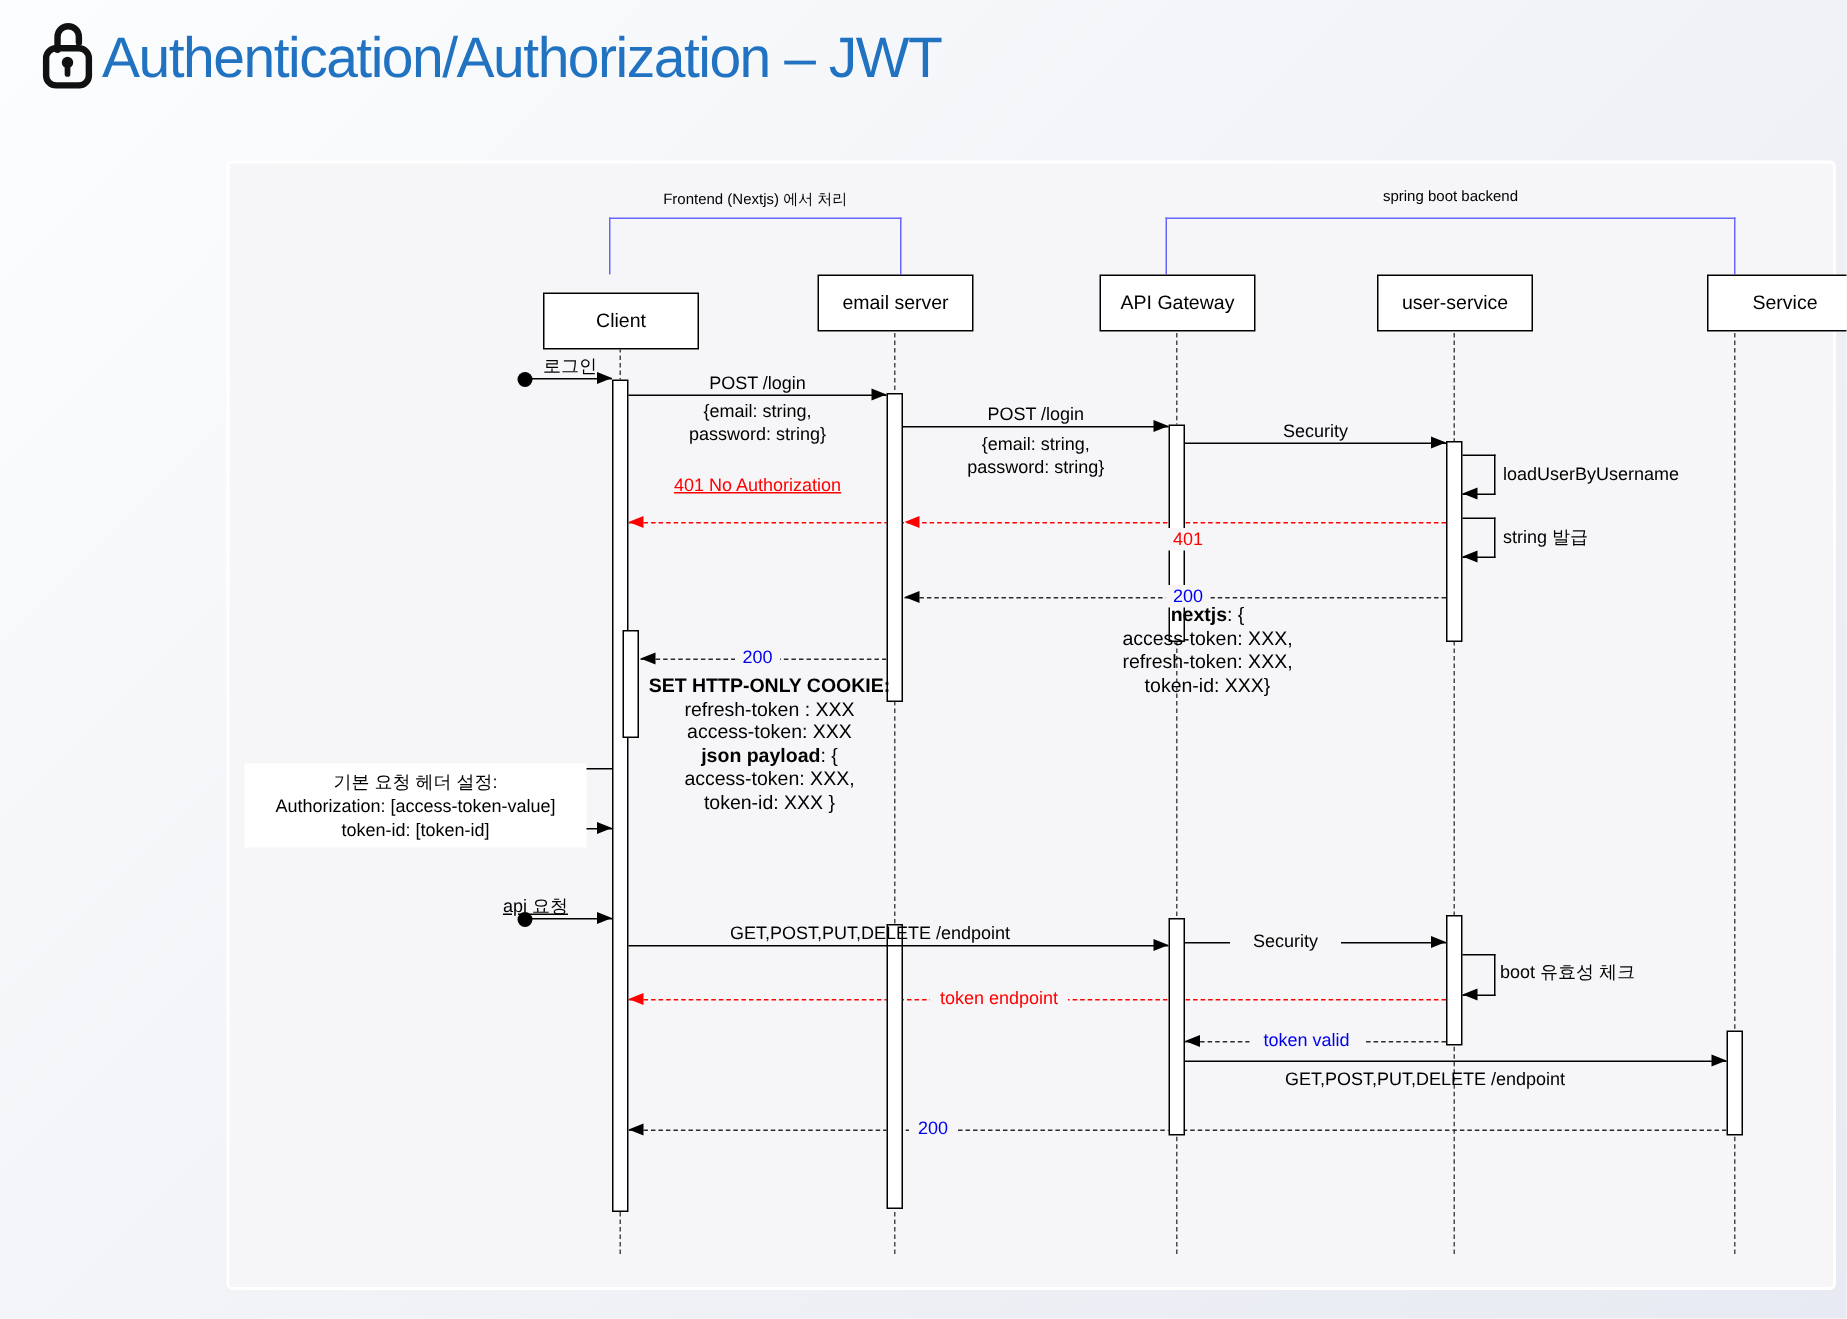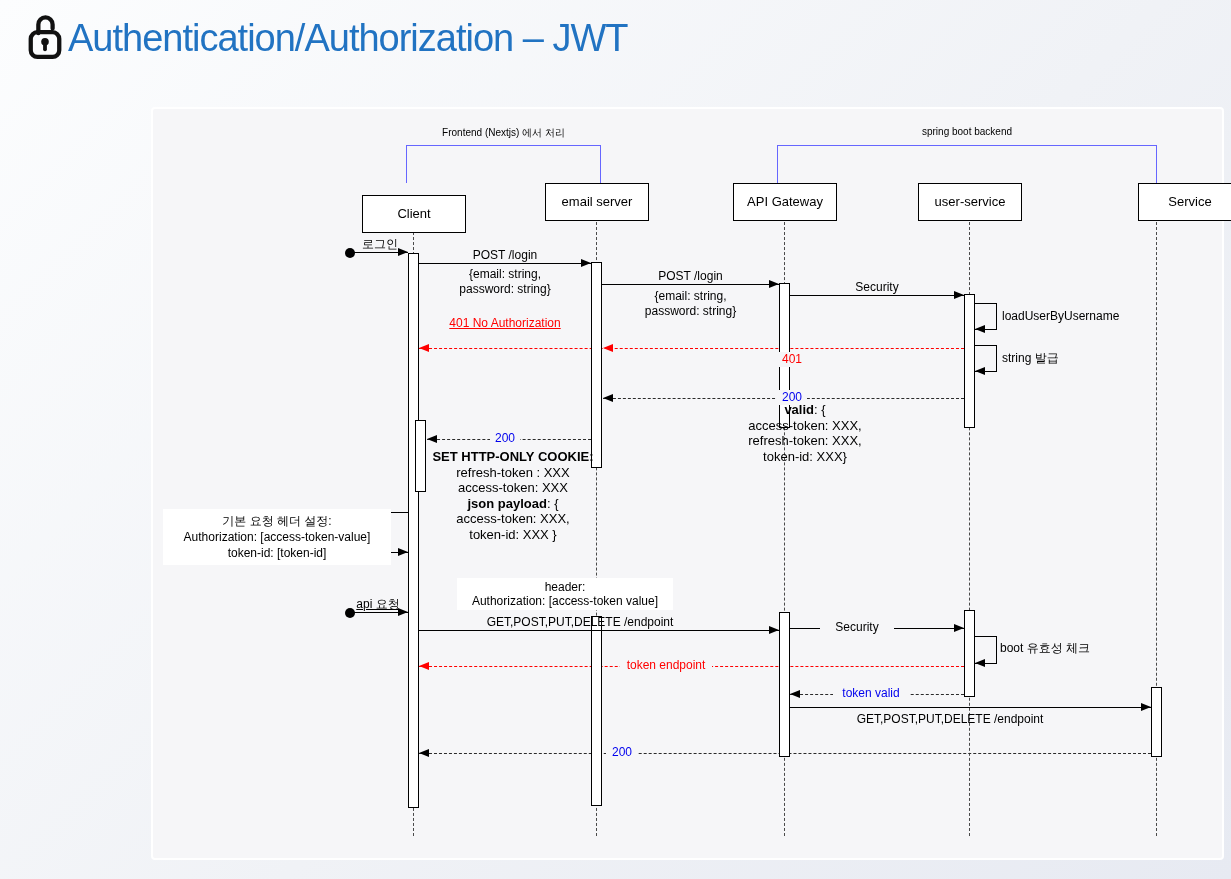--- a/index.html
+++ b/index.html
@@ -117,21 +117,21 @@
   <div class="lbl red on" style="left:777px;top:340px;width:26px;margin-top:12px;">401</div>
 
   <div class="loop rt" style="left:975px;top:345px;width:22px;height:27px;"></div>
   <div class="ah l" style="left:975px;top:367px;"></div>
   <div class="lbl left on" style="left:1000px;top:351px;">string 발급</div>
 
   <div class="line dash" style="left:603px;top:398px;width:361px;"></div>
   <div class="ah l" style="left:603px;top:394px;"></div>
   <div class="lbl blu on" style="left:777px;top:390px;width:26px;">200</div>
   <div class="blk" style="left:705px;top:402px;width:200px;">
-    <div><span class="b">valid</span><span>: {</span></div>
+    <div><span class="b">nextjs</span><span>: {</span></div>
     <div class="preline">access-token: XXX,
 refresh-token: XXX,
 token-id: XXX}</div>
   </div>
 
   <div class="line dash" style="left:427px;top:439px;width:164px;"></div>
   <div class="ah l" style="left:427px;top:435px;"></div>
   <div class="lbl blu on" style="left:490px;top:431px;width:26px;">200</div>
   <div class="blk" style="left:408px;top:449px;width:210px;">
     <div class="b">SET HTTP-ONLY COOKIE:</div>
@@ -141,27 +141,25 @@
     <div>access-token: XXX,</div>
     <div>token-id: XXX }</div>
   </div>
 
   <div class="loop lt" style="left:384px;top:512px;width:24px;height:41px;"></div>
   <div class="ah r" style="left:398px;top:548px;"></div>
   <div class="note preline" style="left:163px;top:509px;width:212px;padding:4px 8px;">기본 요청 헤더 설정:
 Authorization:  [access-token-value]
 token-id: [token-id]</div>
 
-  <div class="note" style="left:457px;top:578px;width:216px;text-align:center;line-height:14px;white-space:pre-line;padding:2px 0;">header:
-Authorization: [access-token value]</div>
 
   <div class="dot" style="left:345px;top:608px;"></div>
   <div class="line" style="left:352px;top:612px;width:56px;"></div>
   <div class="ah r" style="left:398px;top:608px;"></div>
-  <div class="lbl" style="left:348px;top:596px;width:60px;text-decoration:underline;">api 요청</div>
+  <div class="lbl" style="left:327px;top:596px;width:60px;text-decoration:underline;">api 요청</div>
 
   <div class="line" style="left:419px;top:630px;width:360px;"></div>
   <div class="ah r" style="left:769px;top:626px;"></div>
   <div class="lbl" style="left:440px;top:615px;width:280px;">GET,POST,PUT,DELETE /endpoint</div>
 
   <div class="line" style="left:790px;top:628px;width:174px;"></div>
   <div class="ah r" style="left:954px;top:624px;"></div>
   <div class="lbl on" style="left:820px;top:620px;width:70px;">Security</div>
 
   <div class="loop rt" style="left:975px;top:636px;width:22px;height:28px;"></div>

